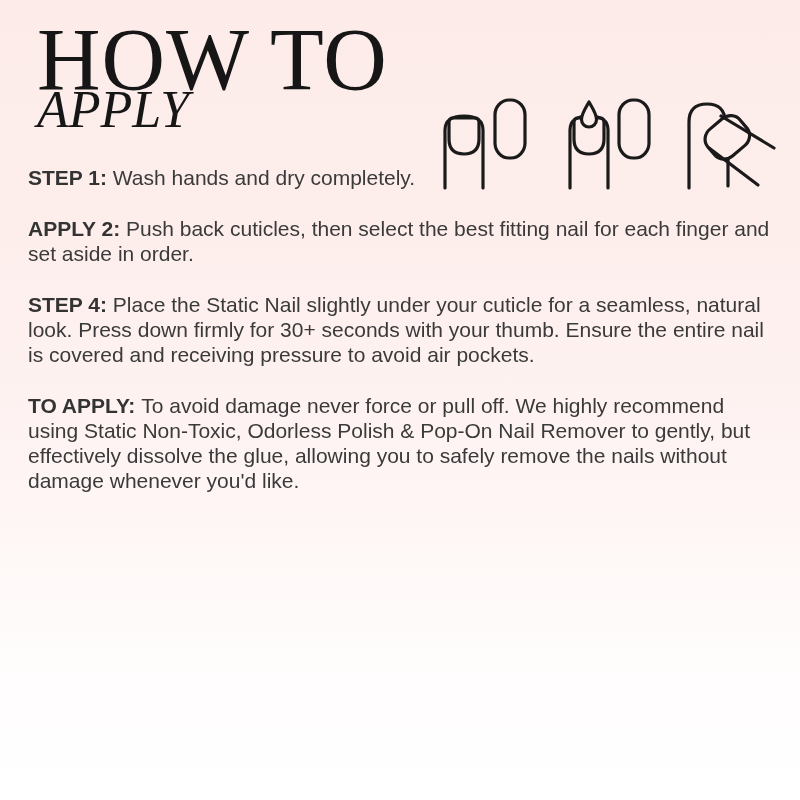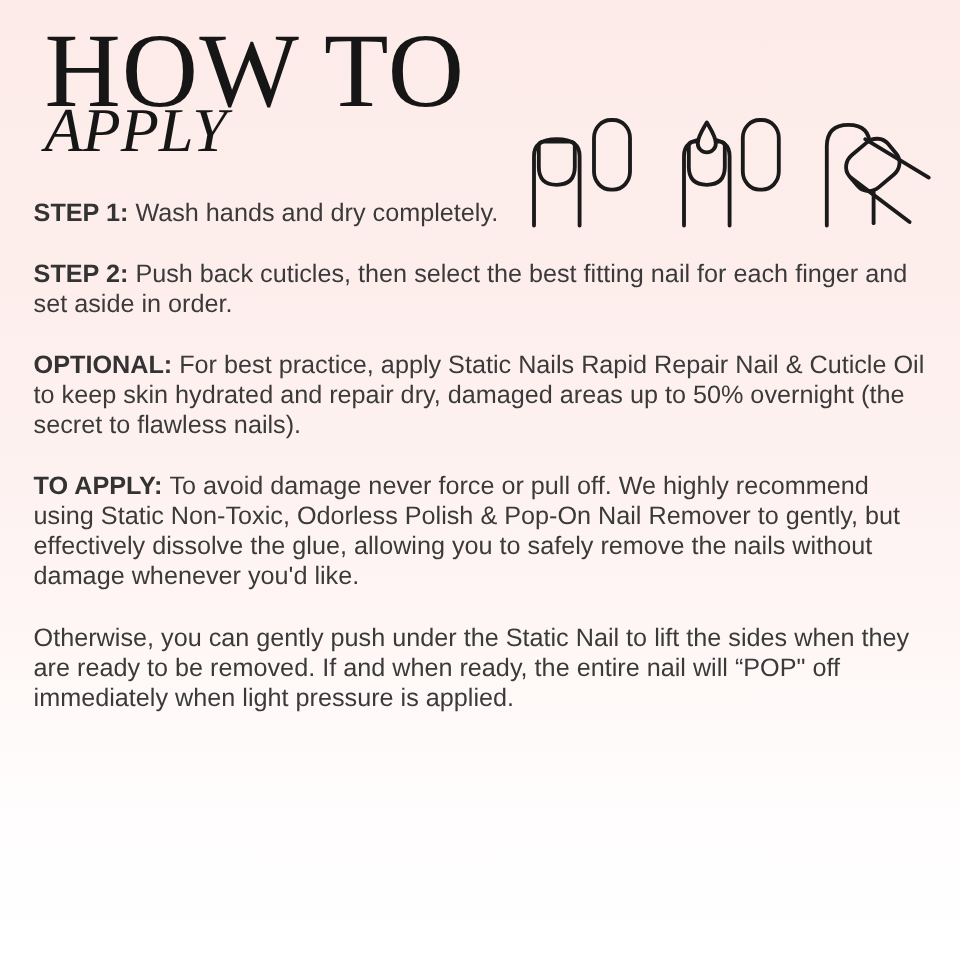--- a/index.html
+++ b/index.html
@@ -92,24 +92,23 @@
         <path d="M 284 24 L 337 56"></path>
         <path d="M 272 56 L 321 93"></path>
         <path d="M 291 67 L 291 94"></path>
       </g>
     </svg>
   </div>
 
   <main class="steps">
     <p class="step"><strong class="label">STEP 1: </strong><span class="text">Wash hands and dry completely.</span></p>
 
-    <p class="step"><strong class="label">STEP 2: </strong><span class="text">Push back cuticles, then select the best fitting nail for each finger and set aside in order.</span></p>
+    <p class="step"><strong class="label">APPLY 2: </strong><span class="text">Push back cuticles, then select the best fitting nail for each finger and set aside in order.</span></p>
 
 
+    <p class="step"><strong class="label">STEP 4: </strong><span class="text">Place the Static Nail slightly under your cuticle for a seamless, natural look. Press down firmly for 30+ seconds with your thumb. Ensure the entire nail is covered and receiving pressure to avoid air pockets.</span></p>
 
-    <p class="step"><strong class="label">OPTIONAL: </strong><span class="text">For best practice, apply Static Nails Rapid Repair Nail &amp; Cuticle Oil to keep skin hydrated and repair dry, damaged areas up to 50% overnight (the secret to flawless nails).</span></p>
 
     <p class="step"><strong class="label">TO APPLY: </strong><span class="text">To avoid damage never force or pull off. We highly recommend using Static Non-Toxic, Odorless Polish &amp; Pop-On Nail Remover to gently, but effectively dissolve the glue, allowing you to safely remove the nails without damage whenever you'd like.</span></p>
 
-    <p class="step"><span class="text">Otherwise, you can gently push under the Static Nail to lift the sides when they are ready to be removed. If and when ready, the entire nail will “POP" off immediately when light pressure is applied.</span></p>
   </main>
 
 </div>
 
 </body></html>

